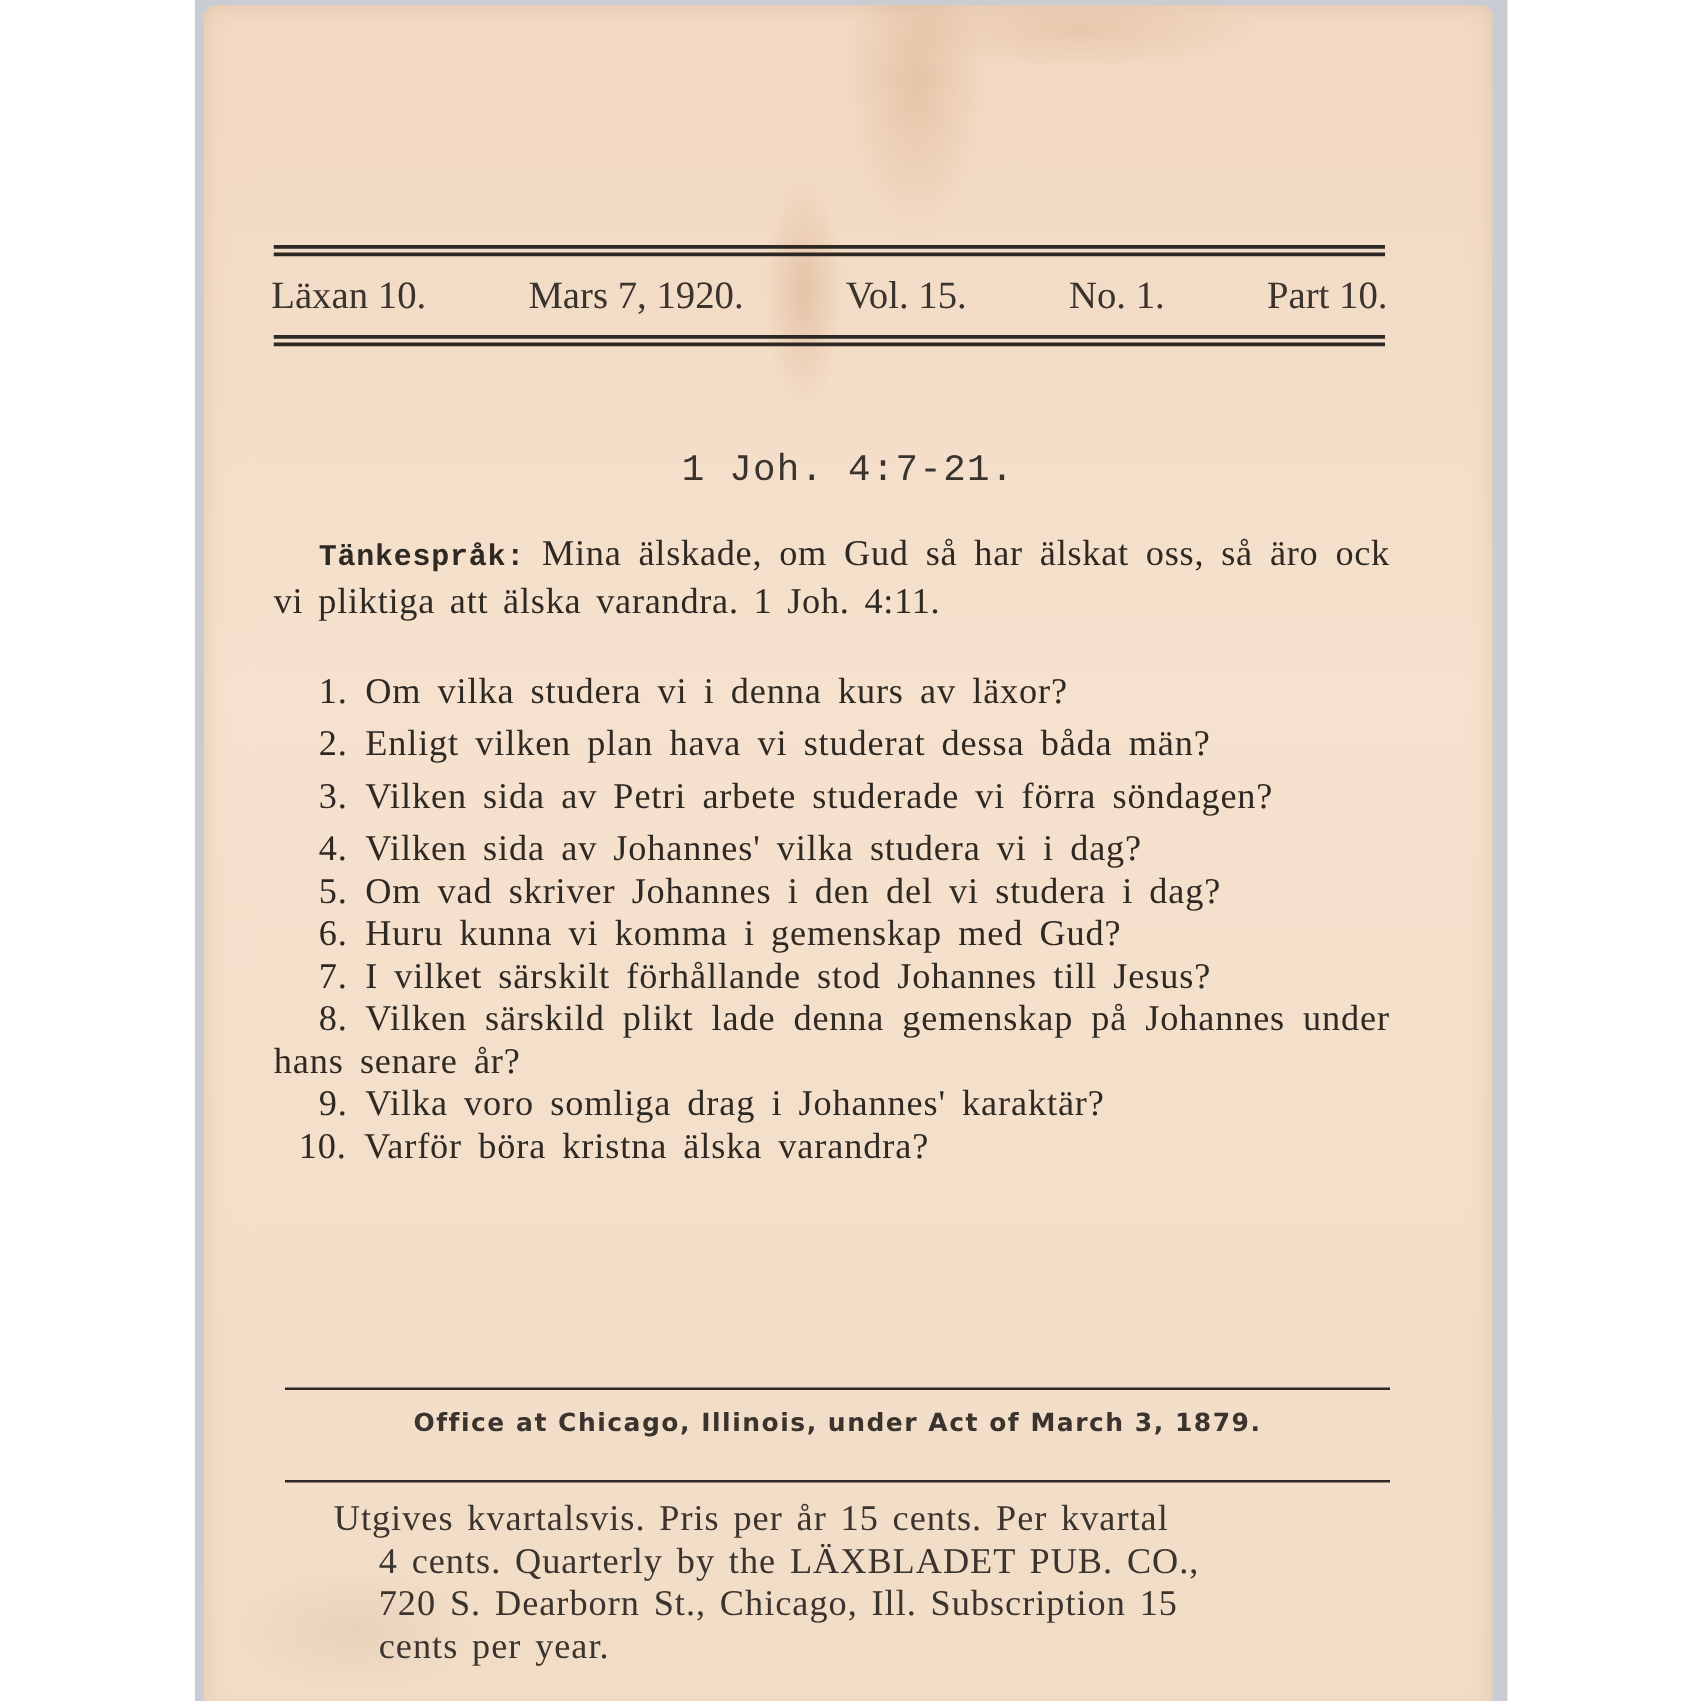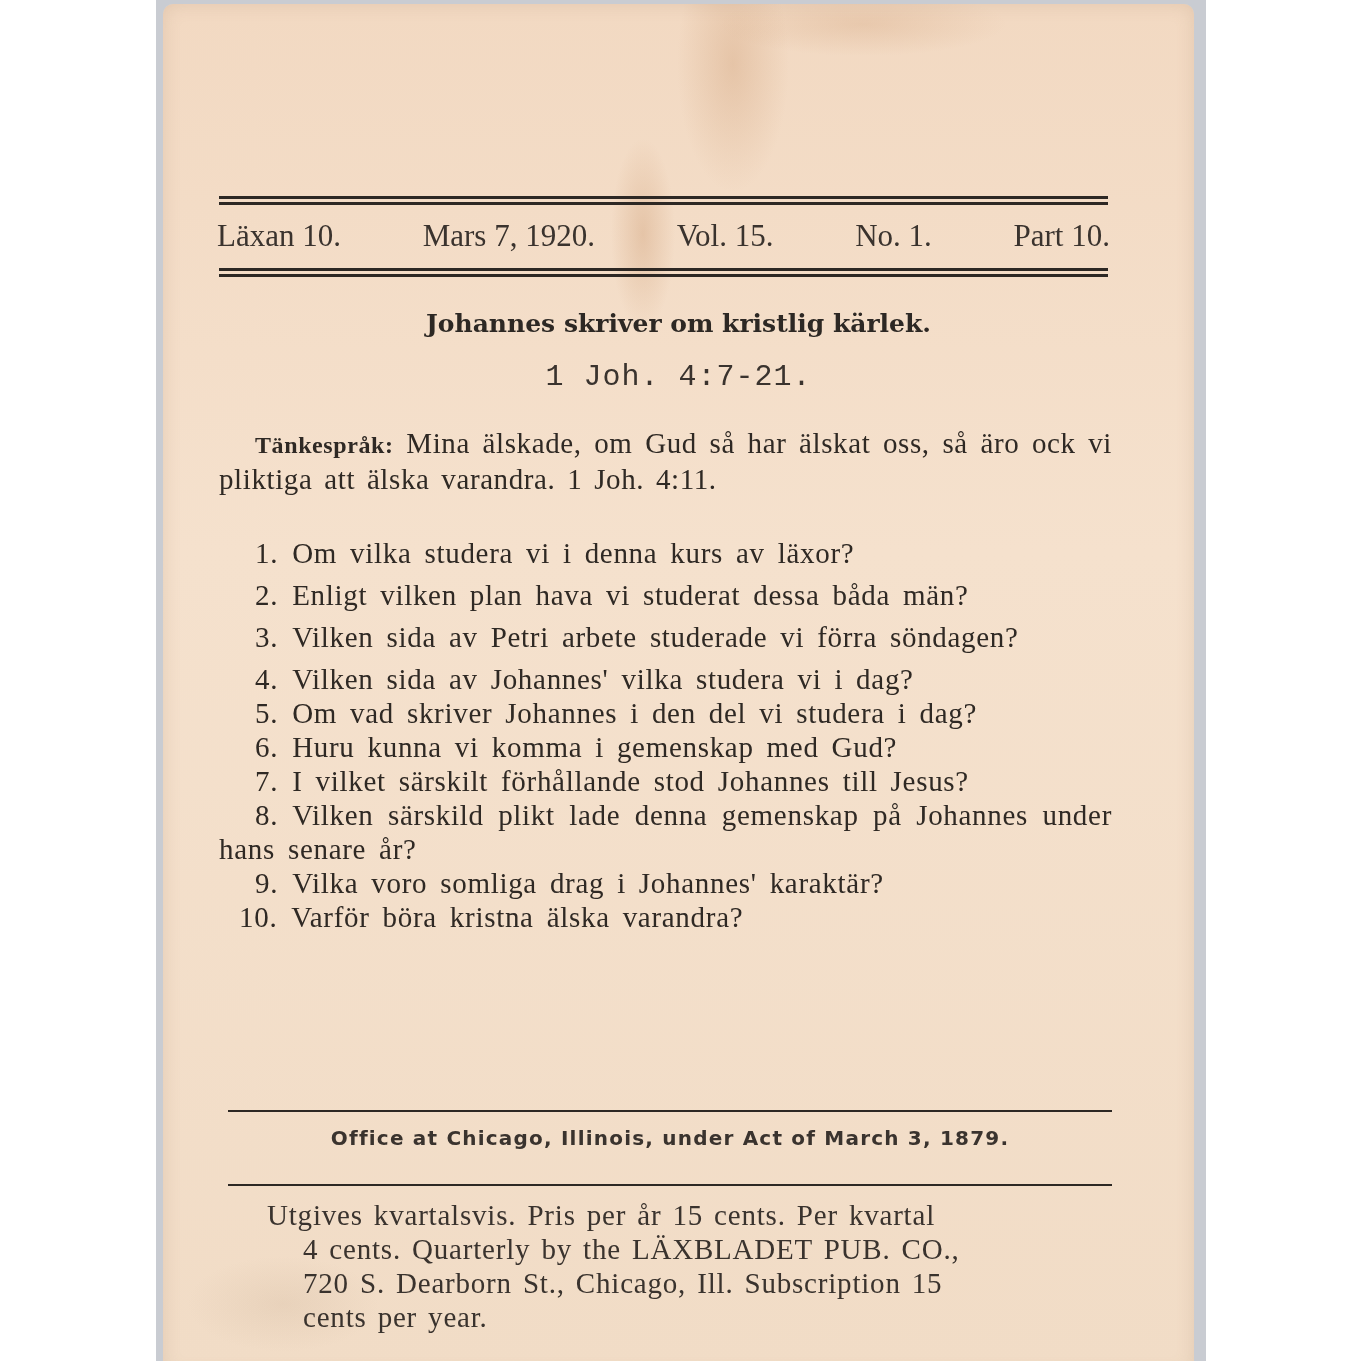--- a/index.html
+++ b/index.html
@@ -105,21 +105,21 @@
       color: #2f2924;
       text-align: justify;
       letter-spacing: 0.6px;
       word-spacing: 4px;
     }
     .golden-text {
       top: 422px;
       text-indent: 36px;
     }
     .golden-label {
-      font-family: Liberation Serif, serif;
+      font-family: Liberation Mono, monospace;
       font-weight: bold;
       font-size: 24px;
     }
     .questions {
       position: absolute;
       top: 532px;
       left: 56px;
       width: 893px;
       margin: 0;
       padding: 0;
@@ -189,21 +189,20 @@
   <div class="issue-line">
     <span>Läxan 10.</span>
     <span>Mars 7, 1920.</span>
     <span>Vol. 15.</span>
     <span>No. 1.</span>
     <span>Part 10.</span>
   </div>
 
   <div class="rule-double rule-mid"></div>
 
-  <div class="lesson-title">Johannes skriver om kristlig kärlek.</div>
   <div class="lesson-ref">1 Joh. 4:7-21.</div>
 
   <div class="body-text golden-text">
     <span class="golden-label">Tänkespråk:</span>
     <span>Mina älskade, om Gud så har älskat oss, så äro ock vi pliktiga att älska varandra. 1 Joh. 4:11.</span>
   </div>
 
   <ol class="questions">
     <li class="question">
       <span class="q-num">1.</span><span>Om vilka studera vi i denna kurs av läxor?</span>

